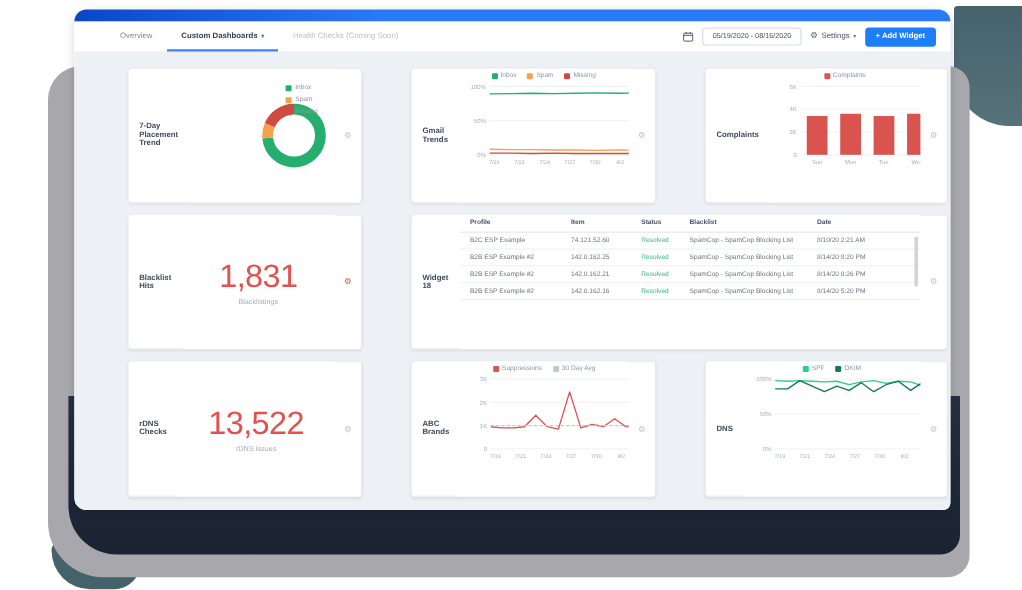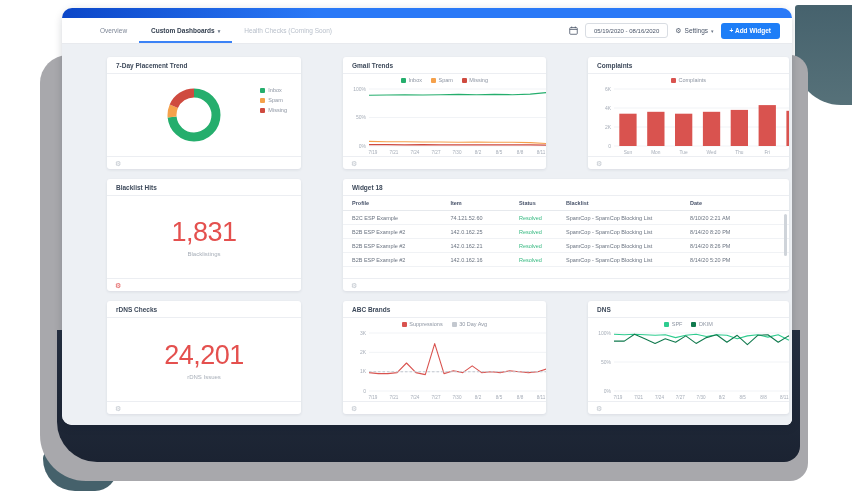--- a/index.html
+++ b/index.html
@@ -37,21 +37,21 @@
   .settings { display:flex; align-items:center; gap:3px; font-size:6.5px; color:#4a5568; cursor:pointer; }
   .settings .gear { color:#5b6575; font-size:7px; }
   .addbtn { background:#1e7ef7; color:#fff; font-size:6.5px; font-weight:bold; height:16px;
     padding:0 9px; border-radius:3px; display:flex; align-items:center; border:none; cursor:pointer; }
 
   .content { position:absolute; top:36px; left:0; right:0; bottom:0; background:#edf0f4;
     border-radius:0 0 6px 10px; padding:13px 13px 11px 13px; display:grid;
     grid-template-columns:226px 235px 233px; grid-template-rows:112px 112px 113px; gap:10px; }
 
   .widget { background:#fff; border-radius:3px; box-shadow:0 1px 3px rgba(25,35,60,.09);
-    display:flex; flex-direction:column; overflow:hidden;margin-left:32px; }
+    display:flex; flex-direction:row; overflow:hidden;margin-left:32px; }
   .w-head { flex:0 0 17px; display:flex; align-items:center; padding:0 9px;
     border-bottom:1px solid #eceef2; font-size:6.5px; font-weight:bold; color:#3e4a5b; }
   .w-body { flex:1 1 auto; position:relative; overflow:hidden; }
   .w-foot { flex:0 0 13px; border-top:1px solid #eceef2; display:flex; align-items:center; padding:0 8px; }
   .gear { font-size:7px; color:#bfc5cd; line-height:1; cursor:pointer; }
   .gear.red { color:#e05252; }
   .span2 { grid-column:2 / 4; }
 
   
   .stat-body { display:flex; flex-direction:column; align-items:center; justify-content:center; height:100%; }
@@ -297,21 +297,21 @@
         </div>
         <div class="w-foot">
           <span class="gear">⚙</span>
         </div>
       </div>
 
       <div class="widget">
         <div class="w-head">rDNS Checks</div>
         <div class="w-body">
           <div class="stat-body">
-            <div class="stat-value">24,201</div>
+            <div class="stat-value">13,522</div>
             <div class="stat-sub">rDNS Issues</div>
           </div>
         </div>
         <div class="w-foot">
           <span class="gear">⚙</span>
         </div>
       </div>
 
       <div class="widget">
         <div class="w-head">ABC Brands</div>

